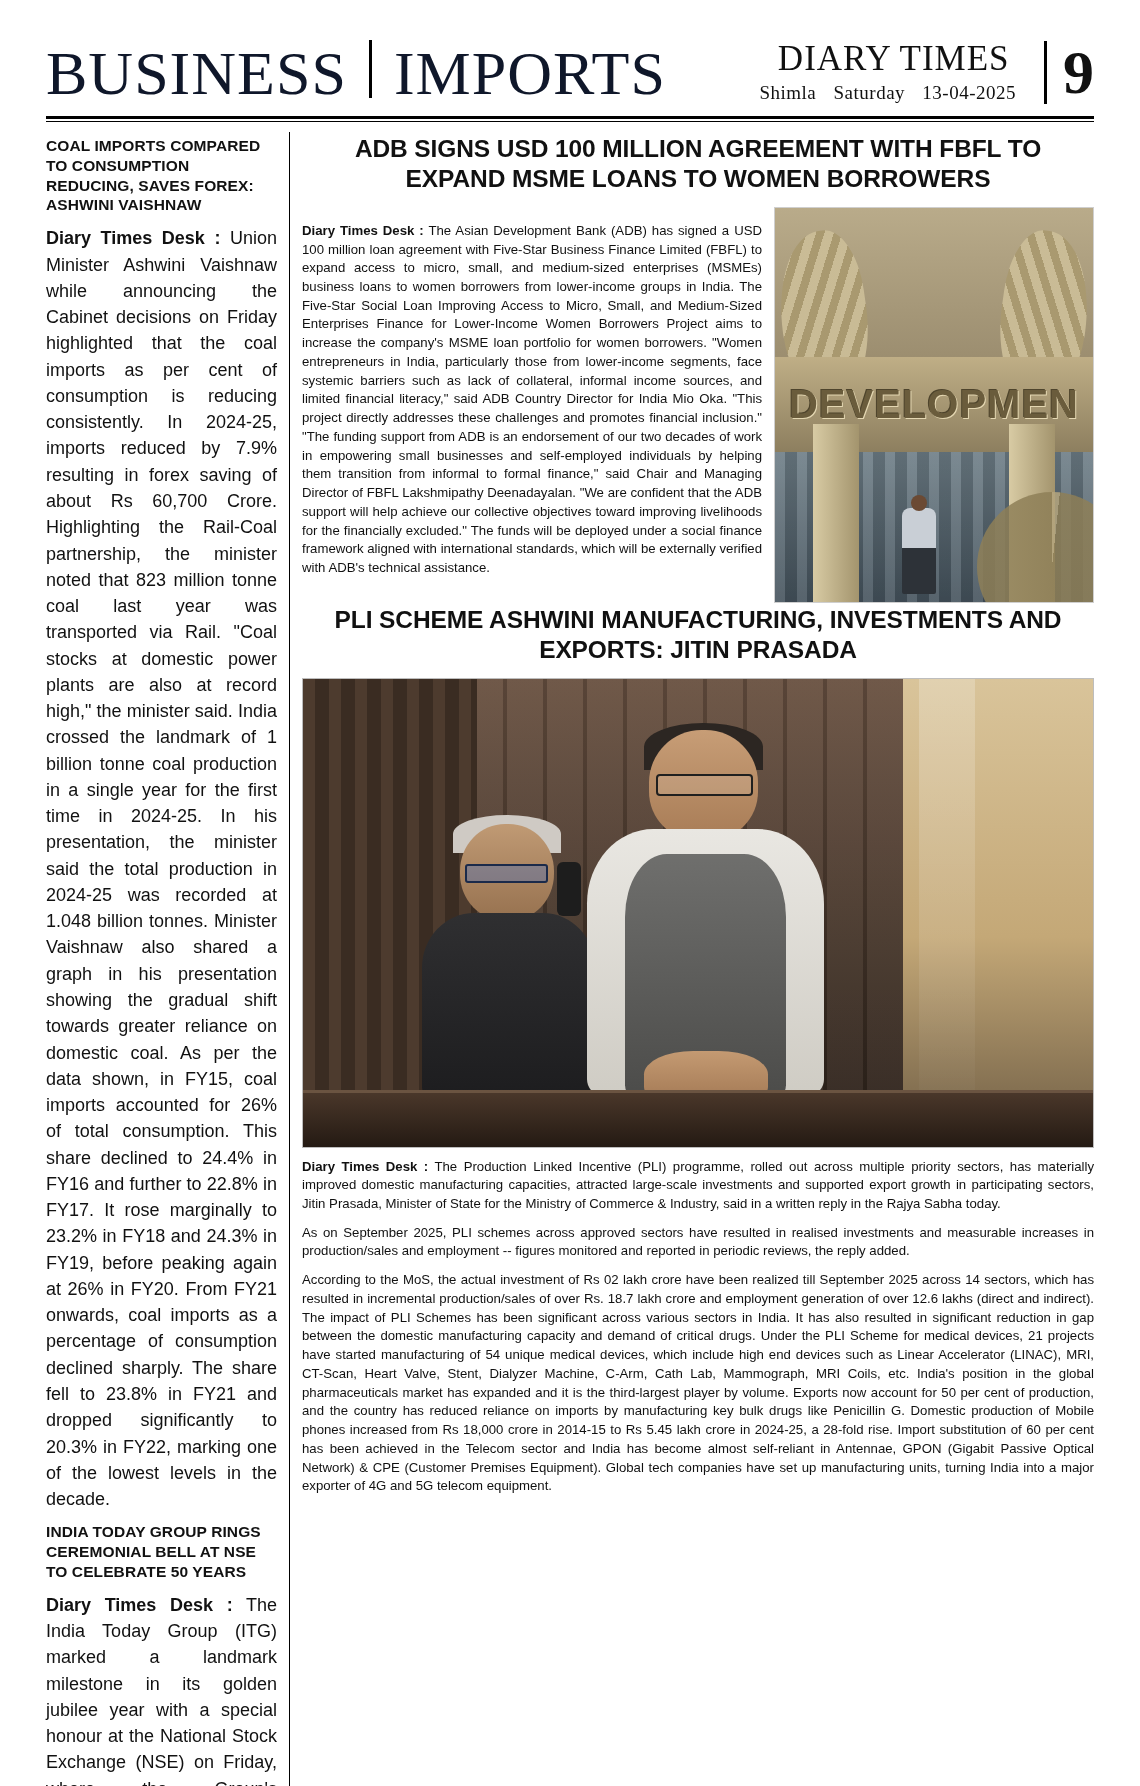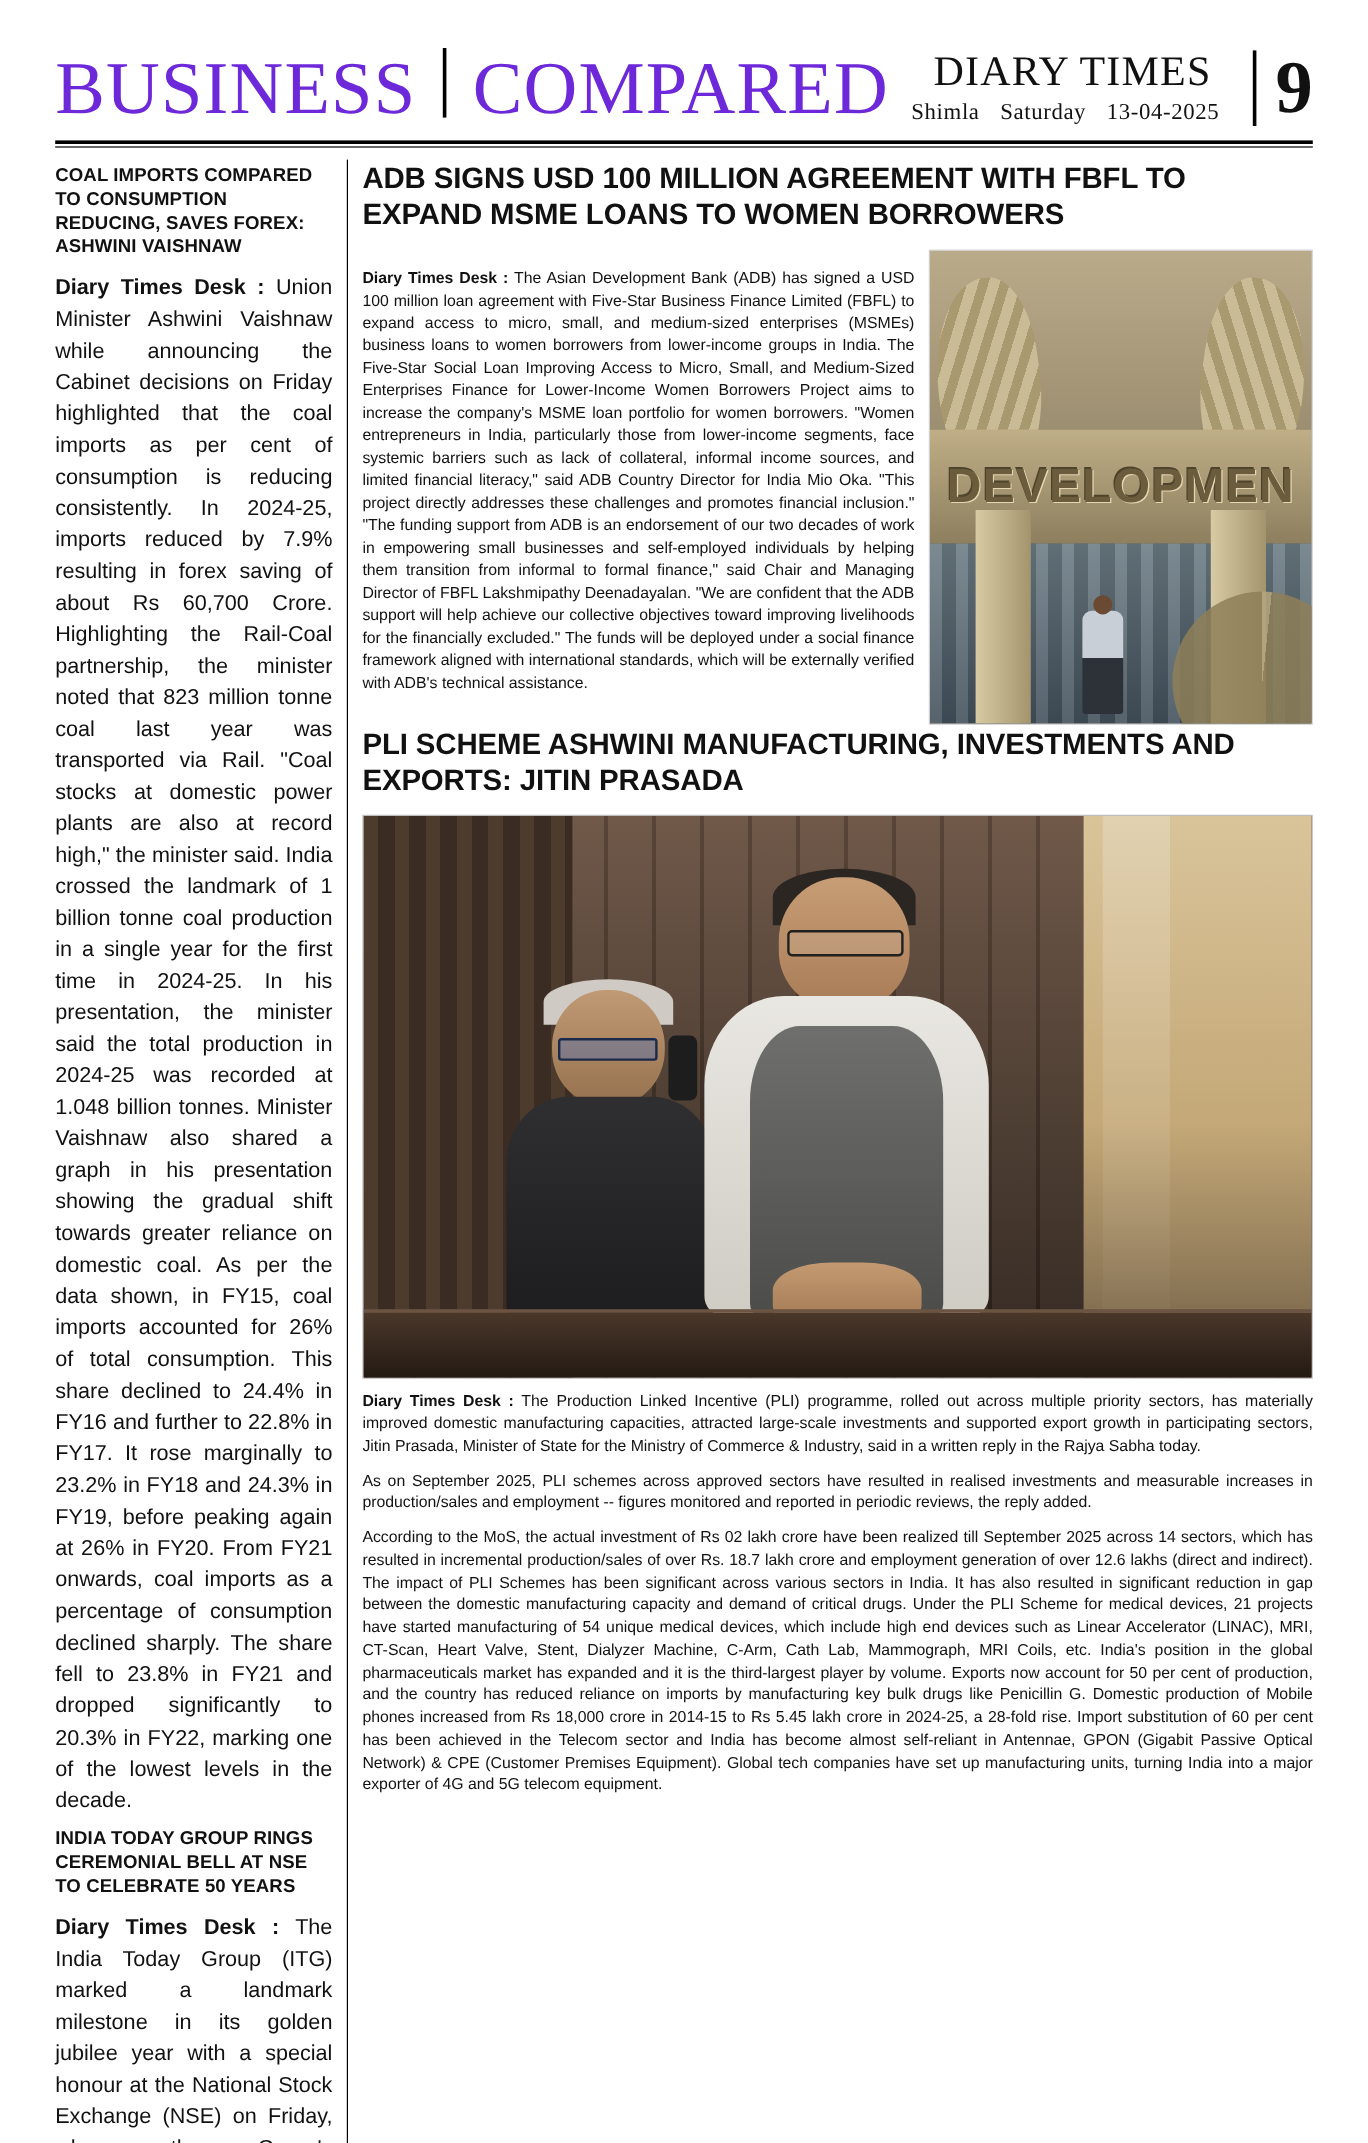--- a/index.html
+++ b/index.html
@@ -31,21 +31,21 @@
   .masthead-left {
     display: flex;
     align-items: baseline;
     font-family: "Liberation Serif", serif;
   }
   .mast-word {
     font-size: 62px;
     letter-spacing: 1px;
     font-weight: 400;
     line-height: 1;
-    color: #6d28d9;
+    color: #0f172a;
   }
   .mast-sep {
     display: inline-block;
     width: 3px;
     height: 58px;
     background: #000;
     margin: 0 22px;
     position: relative;
     top: 4px;
   }
@@ -112,20 +112,21 @@
   h2.head-left {
     font-size: 15.5px;
     font-weight: 700;
     line-height: 1.28;
     margin: 4px 0 10px 0;
     letter-spacing: 0.1px;
   }
   h2.head-main {
     font-size: 24.5px;
     font-weight: 700;
+    text-align: center;
     line-height: 1.24;
     margin: 2px 0 12px 0;
     letter-spacing: -0.1px;
   }
   p.body {
     font-size: 13.2px;
     line-height: 1.42;
     text-align: justify;
     margin: 0 0 10px 0;
     hyphens: auto;
@@ -334,21 +335,21 @@
 </style>
 </head>
 <body>
 
 <div class="page">
 
   <div class="masthead">
     <div class="masthead-left">
       <span class="mast-word">BUSINESS</span>
       <span class="mast-sep"></span>
-      <span class="mast-word">COMPARED</span>
+      <span class="mast-word">IMPORTS</span>
     </div>
     <div class="masthead-right">
       <div class="brandbox">
         <div class="brand-name">DIARY TIMES</div>
         <div class="brand-sub">
           <span>Shimla</span>
           <span>Saturday</span>
           <span>13-04-2025</span>
         </div>
       </div>

